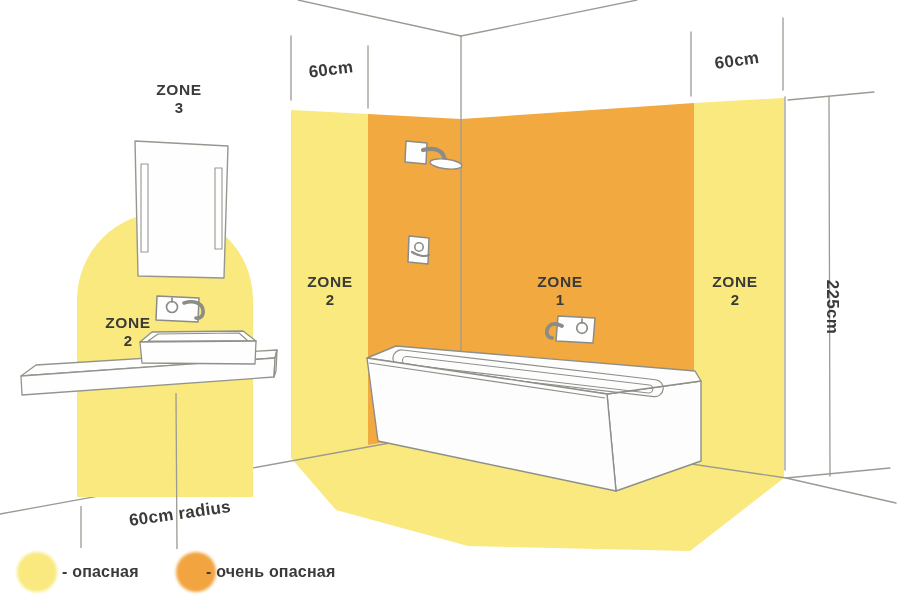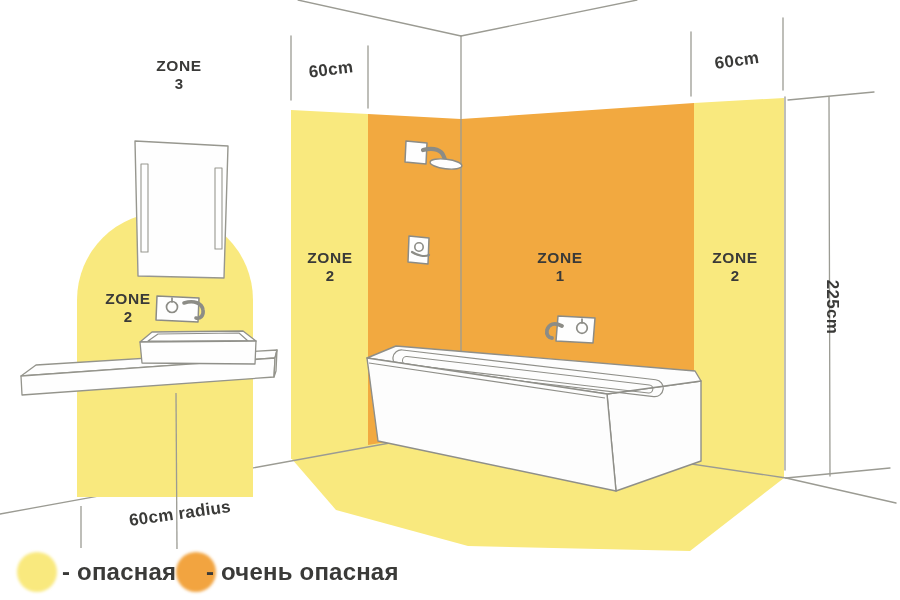--- a/index.html
+++ b/index.html
@@ -2,24 +2,24 @@
 <html><head>
 <meta charset="utf-8">
 <style>
   html,body{margin:0;padding:0;background:#ffffff;}
   .stage{
     position:relative;width:900px;height:600px;background:#ffffff;overflow:hidden;
     font-family:"Liberation Sans",sans-serif;
   }
   .stage svg{position:absolute;left:0;top:0;}
   .lbl{position:absolute;color:#3a3a38;font-weight:bold;text-align:center;}
-  .zone-lbl{font-size:15.5px;line-height:17px;letter-spacing:.6px;}
+  .zone-lbl{font-size:15.5px;line-height:17px;letter-spacing:.6px;margin-top:24px;}
   .zone-lbl .zn{letter-spacing:0;font-size:15px;margin-top:1px;}
   .dim{font-size:17px;letter-spacing:.3px;white-space:nowrap;}
-  .legend-lbl{font-size:24px;line-height:26px;letter-spacing:.2px;white-space:nowrap;}
+  .legend-lbl{font-size:16px;line-height:26px;letter-spacing:.2px;white-space:nowrap;}
   .rot-n7{transform:rotate(-7deg);}
   .rot-n8{transform:rotate(-8deg);}
   .rot-90{transform:rotate(90deg);}
 </style>
 </head>
 <body>
 
 <div class="stage">
 
   <svg width="900" height="600" viewBox="0 0 900 600">

